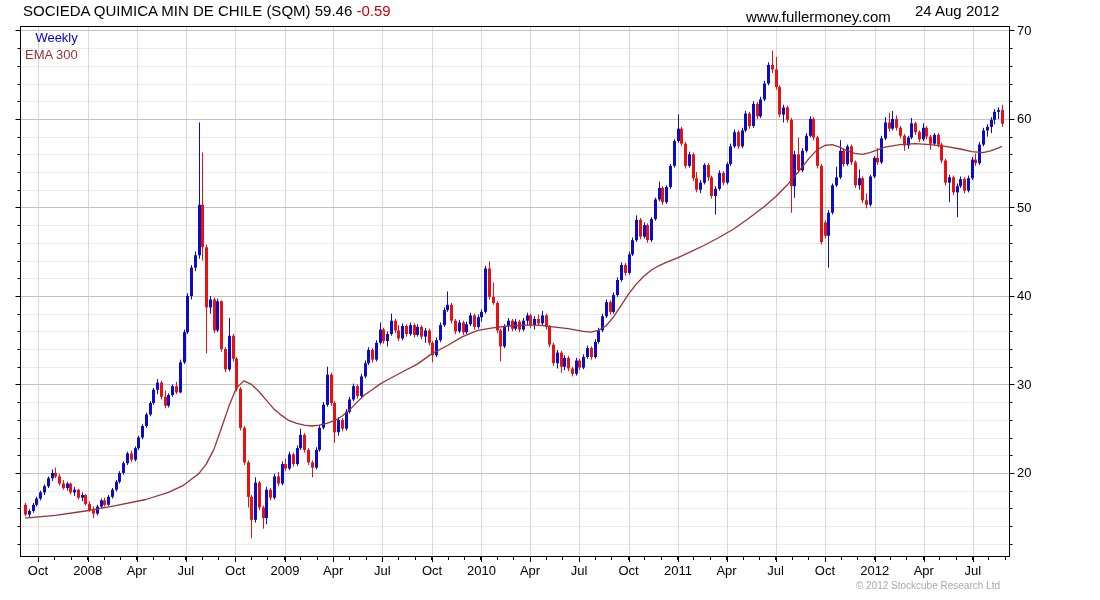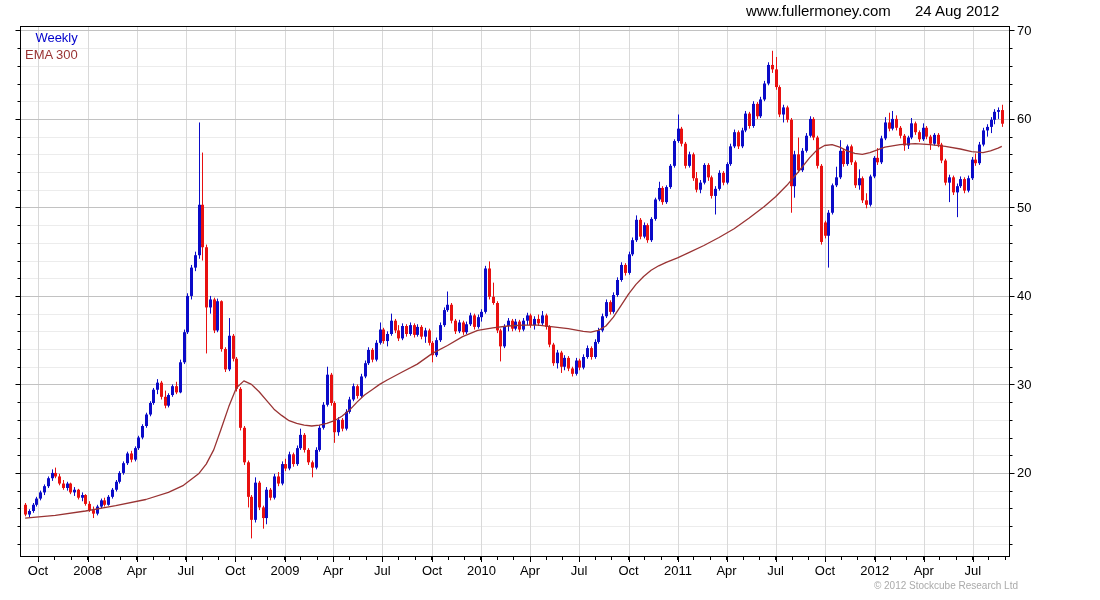--- a/index.html
+++ b/index.html
@@ -1,33 +1,34 @@
 <!DOCTYPE html>
 <html><head>
 <meta charset="utf-8">
 <style>
   html,body{margin:0;padding:0;background:#fff;}
   .screen{position:relative;width:1100px;height:600px;background:#ffffff;
           font-family:"Liberation Sans",sans-serif;overflow:hidden;}
   .hdr-title{position:absolute;left:23px;top:2px;font-size:15px;color:#000;white-space:nowrap;}
   .hdr-change{color:#cc0000;}
-  .hdr-site{position:absolute;left:746px;top:2px;font-size:15px;color:#000;white-space:nowrap;}
+  .hdr-site{position:absolute;left:746px;top:8px;font-size:15px;color:#000;white-space:nowrap;}
   .hdr-date{position:absolute;left:915px;top:2px;font-size:15px;color:#000;white-space:nowrap;}
   .legend{position:absolute;left:25px;top:29px;font-size:13px;line-height:17px;}
   .legend .tf{color:#0000cc;text-align:right;}
   .legend .ema{color:#993333;}
-  .copyright{position:absolute;right:82px;top:580px;font-size:10px;color:#aaaaaa;white-space:nowrap;}
+  .copyright{position:absolute;right:100px;top:580px;font-size:10px;color:#aaaaaa;white-space:nowrap;}
   svg{position:absolute;left:0;top:0;}
   svg text{font-family:"Liberation Sans",sans-serif;}
 </style>
 </head>
 <body>
 
 <div class="screen">
 
+  <div class="hdr-title"><span>SOCIEDA QUIMICA MIN DE CHILE (SQM) 59.46</span>&nbsp;<span class="hdr-change">-0.59</span></div>
 
   <div class="hdr-site">www.fullermoney.com</div>
   <div class="hdr-date">24 Aug 2012</div>
 
   <svg id="chart" width="1100" height="600">
       <line x1="21" y1="544.5" x2="1009" y2="544.5" stroke="#ececec" stroke-width="1"></line>
       <line x1="21" y1="526.5" x2="1009" y2="526.5" stroke="#ececec" stroke-width="1"></line>
       <line x1="21" y1="508.5" x2="1009" y2="508.5" stroke="#ececec" stroke-width="1"></line>
       <line x1="21" y1="491.5" x2="1009" y2="491.5" stroke="#ececec" stroke-width="1"></line>
       <line x1="21" y1="455.5" x2="1009" y2="455.5" stroke="#ececec" stroke-width="1"></line>

